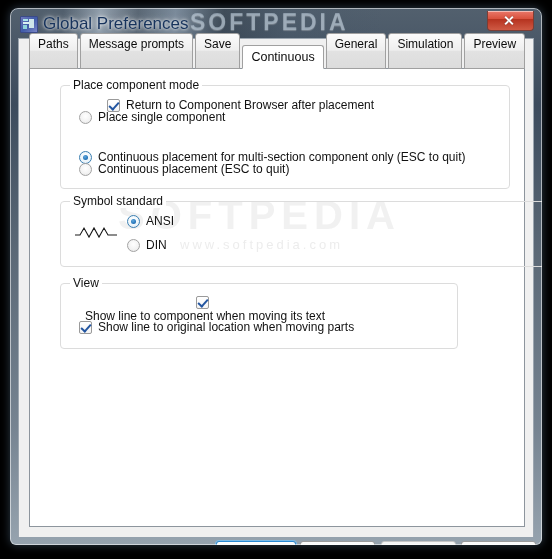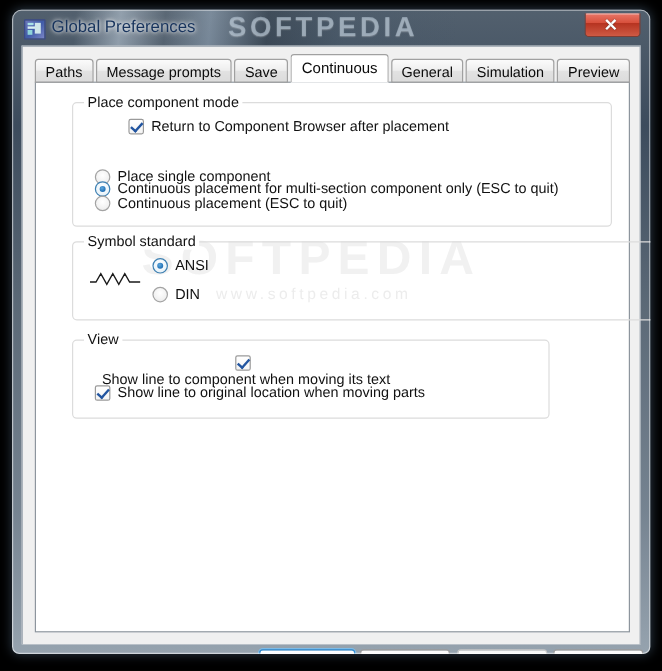--- a/index.html
+++ b/index.html
@@ -93,21 +93,21 @@
   }
   .win-icon i:nth-child(1){ left:2px; top:2px; width:5px; height:2px; }
   .win-icon i:nth-child(2){ left:2px; top:5px; width:8px; height:2px; background:#d9f0f2;}
   .win-icon i:nth-child(3){ left:2px; top:8px; width:4px; height:4px; background:#8fd4da;}
   .win-icon i:nth-child(4){ left:8px; top:2px; width:5px; height:9px; background:#cfe6ea;}
 
   .win-title {
     position: absolute;
     left: 33px;
     top: 6px;
-    font-size: 14px;
+    font-size: 17px;
     color: #17335c;
     text-shadow: 0 0 3px rgba(255,255,255,0.9), 0 0 6px rgba(255,255,255,0.75);
     white-space: nowrap;
   }
 
   .close-btn {
     position: absolute;
     right: 8px;
     top: 3px;
     width: 45px;
@@ -149,21 +149,21 @@
   .tabstrip {
     position: absolute;
     left: 10px;
     top: 8px;
     height: 22px;
     display: flex;
     align-items: flex-end;
     z-index: 3;
   }
   .tab {
-    height: 20px;
+    height: 36px;
     line-height: 20px;
     padding: 0 8px;
     margin-right: 2px;
     font-size: 12px;
     color: #0b0b0b;
     background: linear-gradient(180deg,#fbfbfb 0%, #eeeeee 48%, #e2e2e2 50%, #dcdcdc 100%);
     border: 1px solid #a0a0a0;
     border-bottom: 1px solid #a0a0a0;
     border-radius: 3px 3px 0 0;
     cursor: pointer;
@@ -379,21 +379,21 @@
         <div class="panel-watermark-sub">www.softpedia.com</div>
 
         <div class="group" id="grp-place">
           <div class="group-title">Place component mode</div>
 
           <div class="optrow" style="left:18px; top:12px;margin-left:28px;">
             <span class="cbox checked"></span>
             <span class="lbl">Return to Component Browser after placement</span>
           </div>
 
-          <div class="optrow" style="left:18px; top:54px;text-align:center;">
+          <div class="optrow" style="left:18px; top:24px;text-align:center;">
             <span class="radio"></span>
             <span class="lbl">Place single component</span>
           </div>
 
           <div class="optrow" style="left:18px; top:64px;">
             <span class="radio checked"></span>
             <span class="lbl">Continuous placement for multi-section component only (ESC to quit)</span>
           </div>
 
           <div class="optrow" style="left:18px; top:76px;align-items:center;">

